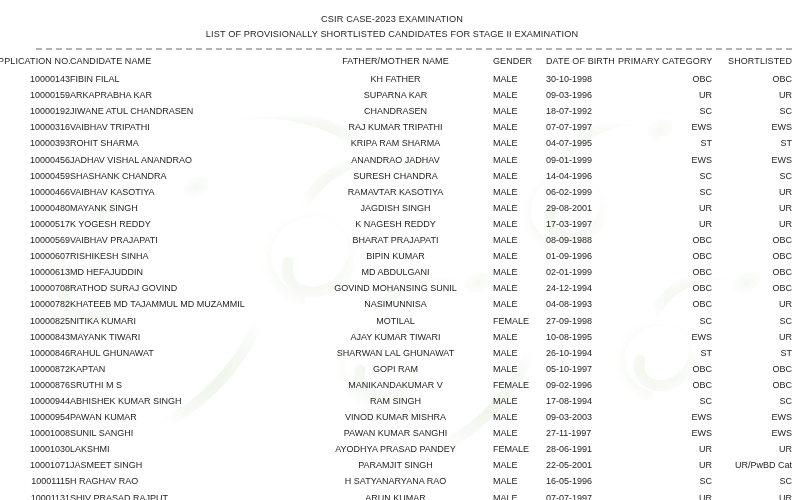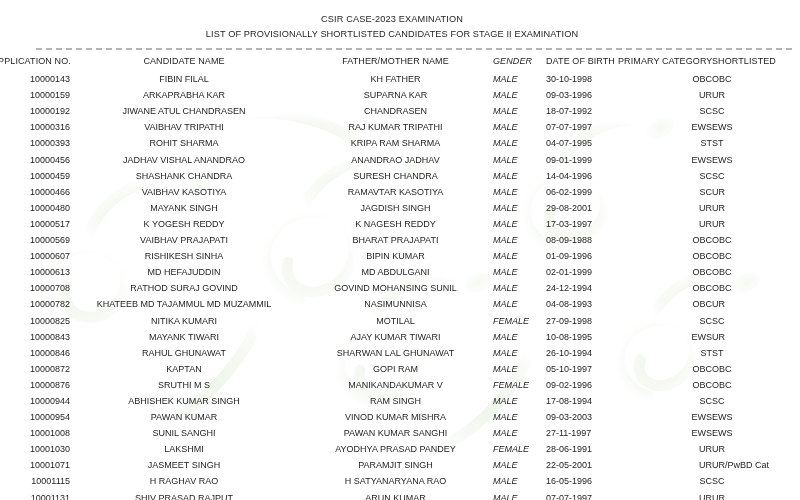--- a/index.html
+++ b/index.html
@@ -87,26 +87,26 @@
     overflow: hidden;
     vertical-align: top;
     color: #1d1d1d;
   }
   table.listing thead th {
     padding-bottom: 2px;
   }
 
   
   .c-app   { width: 78px;  text-align: right; padding-right: 13px; }
-  .c-cand  { width: 228px; text-align: center;  }
+  .c-cand  { width: 228px; text-align: left;  }
   .c-fath  { width: 195px; text-align: center;  }
-  .c-gen   { width: 53px;  text-align: left; font-style: italic;  }
+  .c-gen   { width: 53px;  text-align: left;  }
   .c-dob   { width: 72px;  text-align: left;  }
   .c-pcat  { width: 94px;  text-align: right;  }
-  .c-slist { width: 80px;  text-align: left;  }
+  .c-slist { width: 80px;  text-align: right;  }
 
   thead .c-app { text-align: left; padding-right: 0; padding-left: 0; }
 
   
   .head-row th { letter-spacing: 0.1px; }
 
   
   #clip {
     position: absolute;
     left: -8px;

